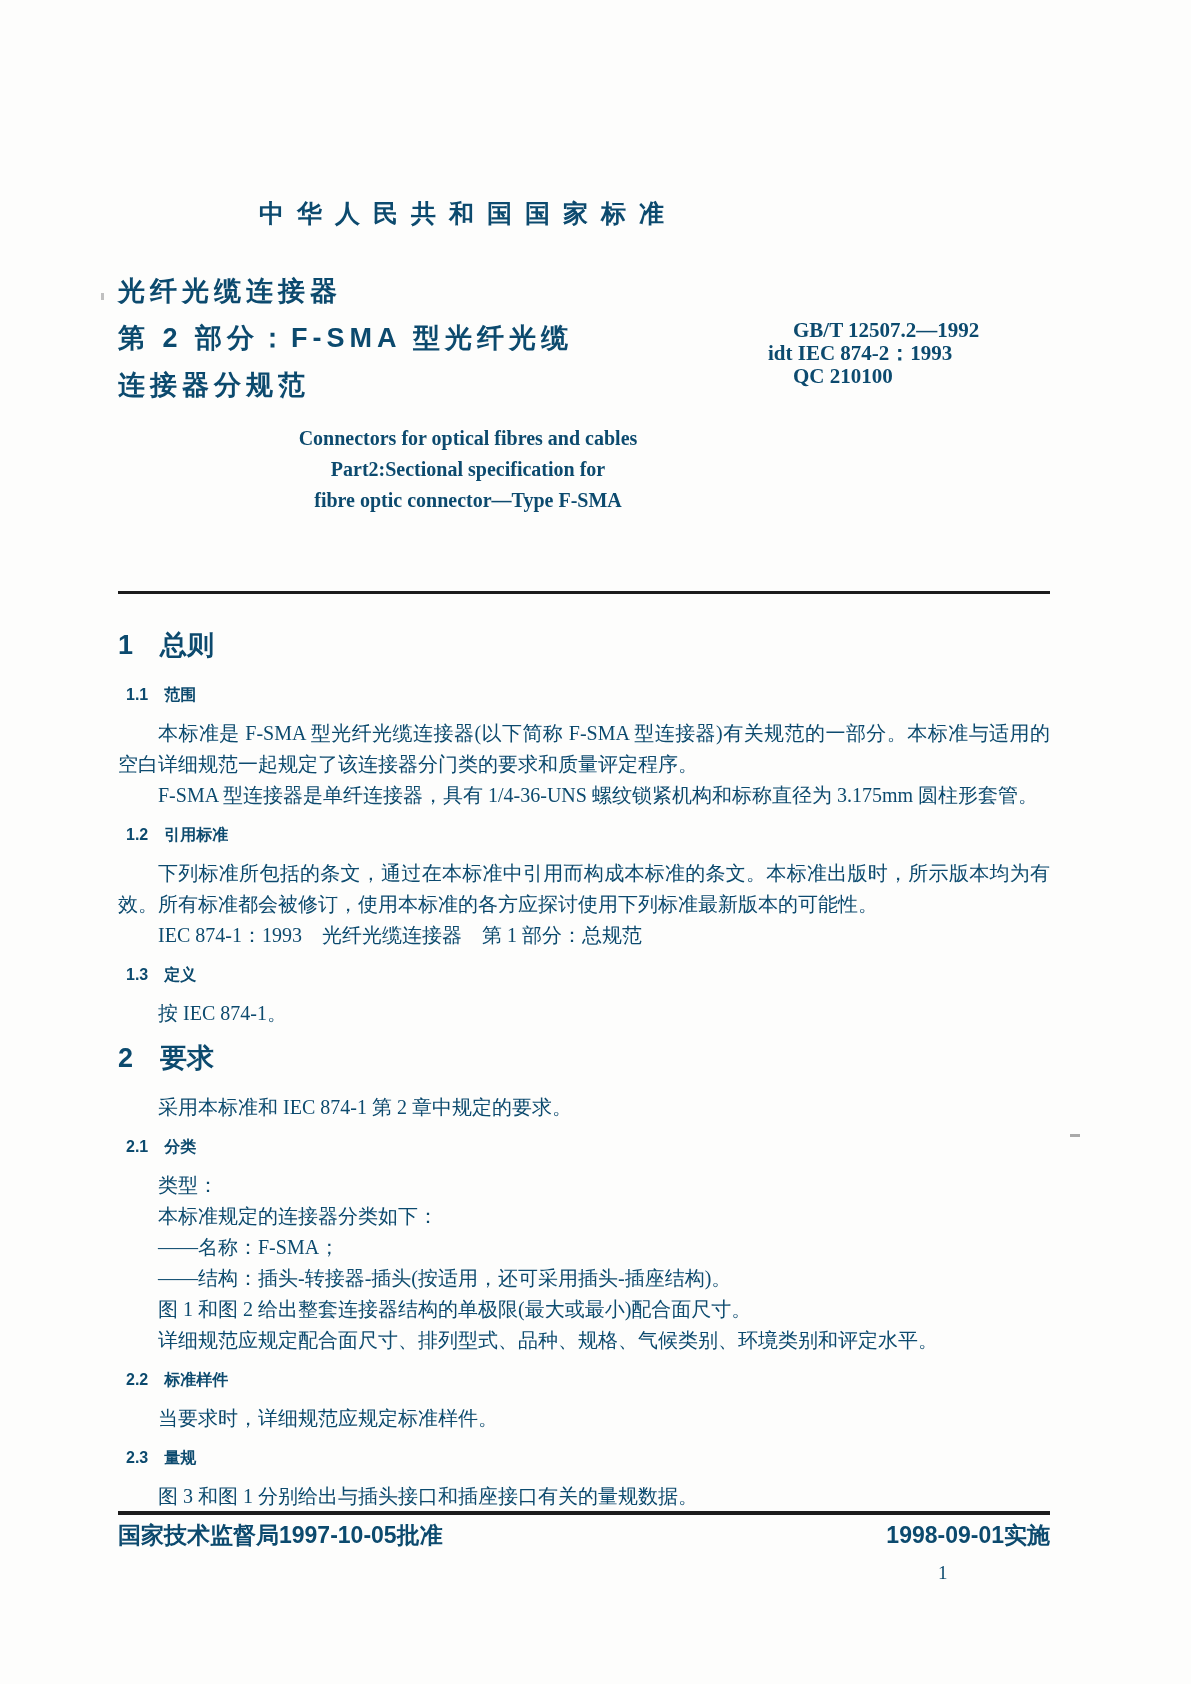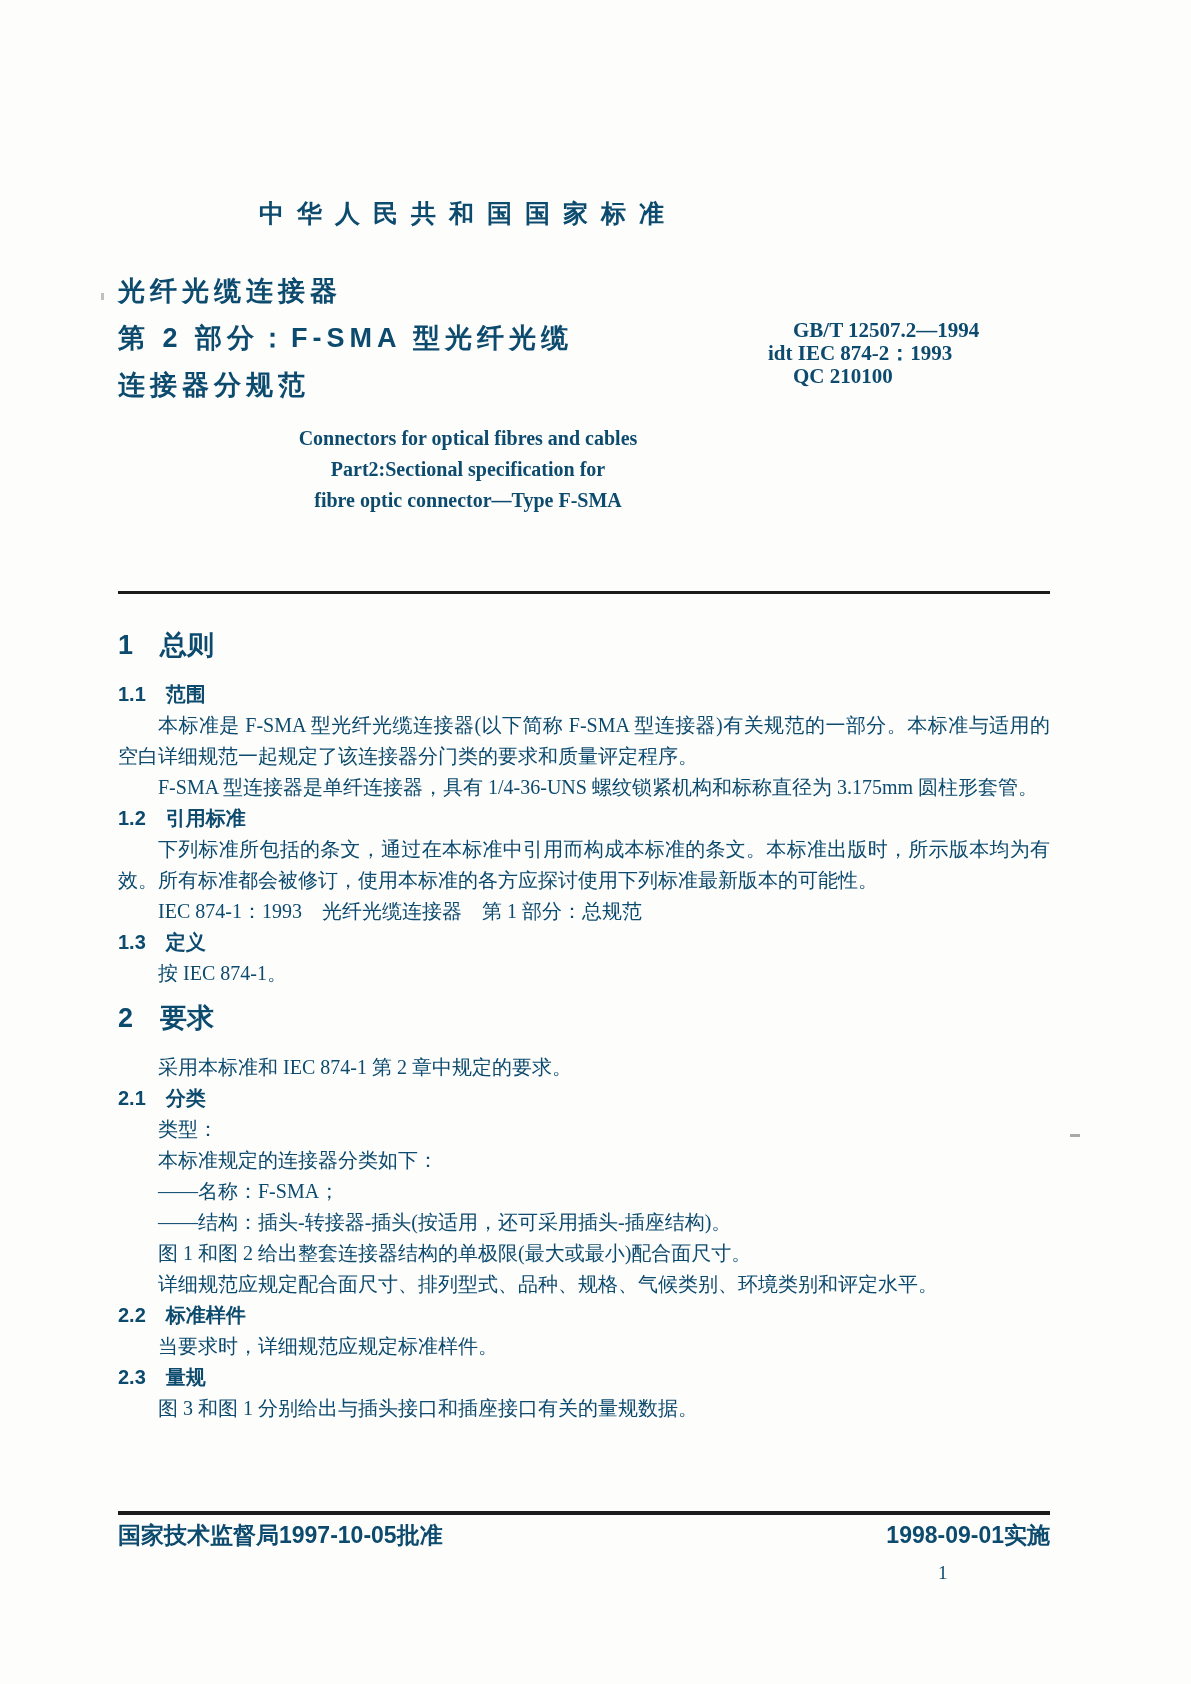--- a/index.html
+++ b/index.html
@@ -92,22 +92,22 @@
   }
   .body-area .h1 {
     font-family: "Liberation Sans", "DejaVu Sans", sans-serif;
     font-weight: bold;
     font-size: 27px;
     margin: 14px 0 18px 0;
   }
   .body-area .h2 {
     font-family: "Liberation Sans", "DejaVu Sans", sans-serif;
     font-weight: bold;
-    font-size: 20px;
-    margin: 0;
+    font-size: 16px;
+    margin: 8px;
   }
   .body-area .p {
     margin: 0;
     text-indent: 2em;
     text-align: justify;
   }
 
   
   .footer-row {
     position: absolute;
@@ -138,21 +138,21 @@
 
   <div class="kicker">中华人民共和国国家标准</div>
 
   <div class="title-zh">
     <div>光纤光缆连接器</div>
     <div>第 2 部分：F-SMA 型光纤光缆</div>
     <div>连接器分规范</div>
   </div>
 
   <div class="designations">
-    <div class="dline-1">GB/T 12507.2—1994</div>
+    <div class="dline-1">GB/T 12507.2—1992</div>
     <div class="dline-2">idt IEC 874-2：1993</div>
     <div class="dline-3">QC 210100</div>
   </div>
 
   <div class="title-en">
     <div>Connectors for optical fibres and cables</div>
     <div>Part2:Sectional specification for</div>
     <div>fibre optic connector—Type F-SMA</div>
   </div>
 

